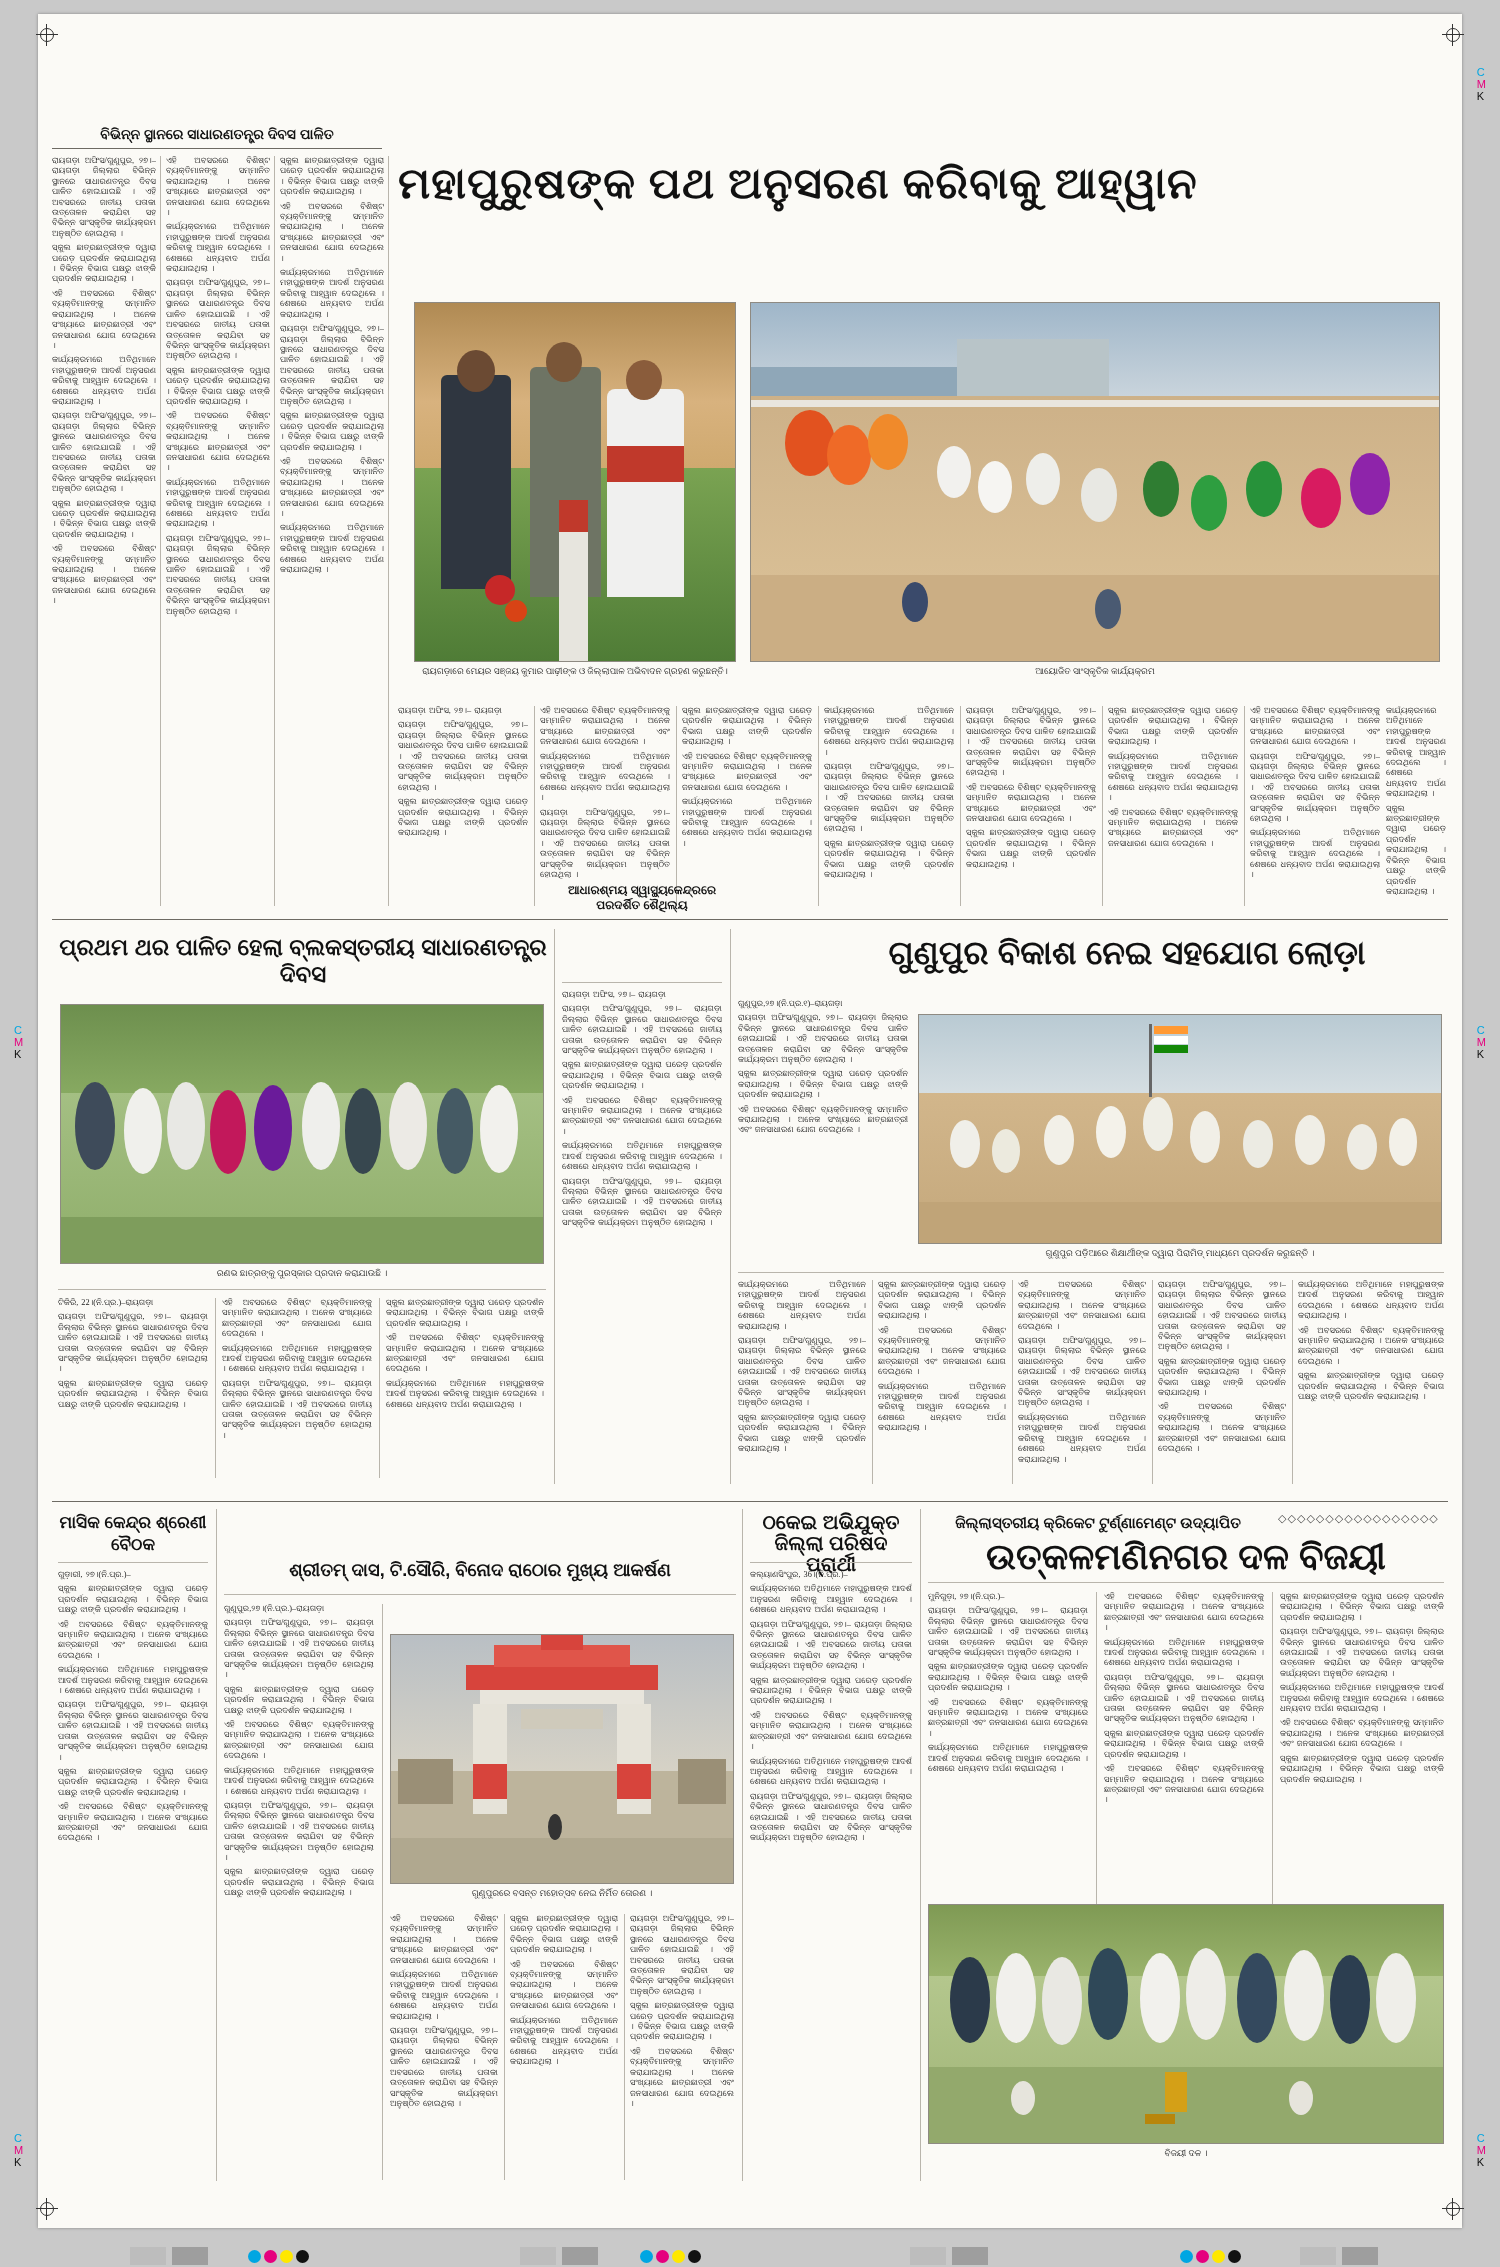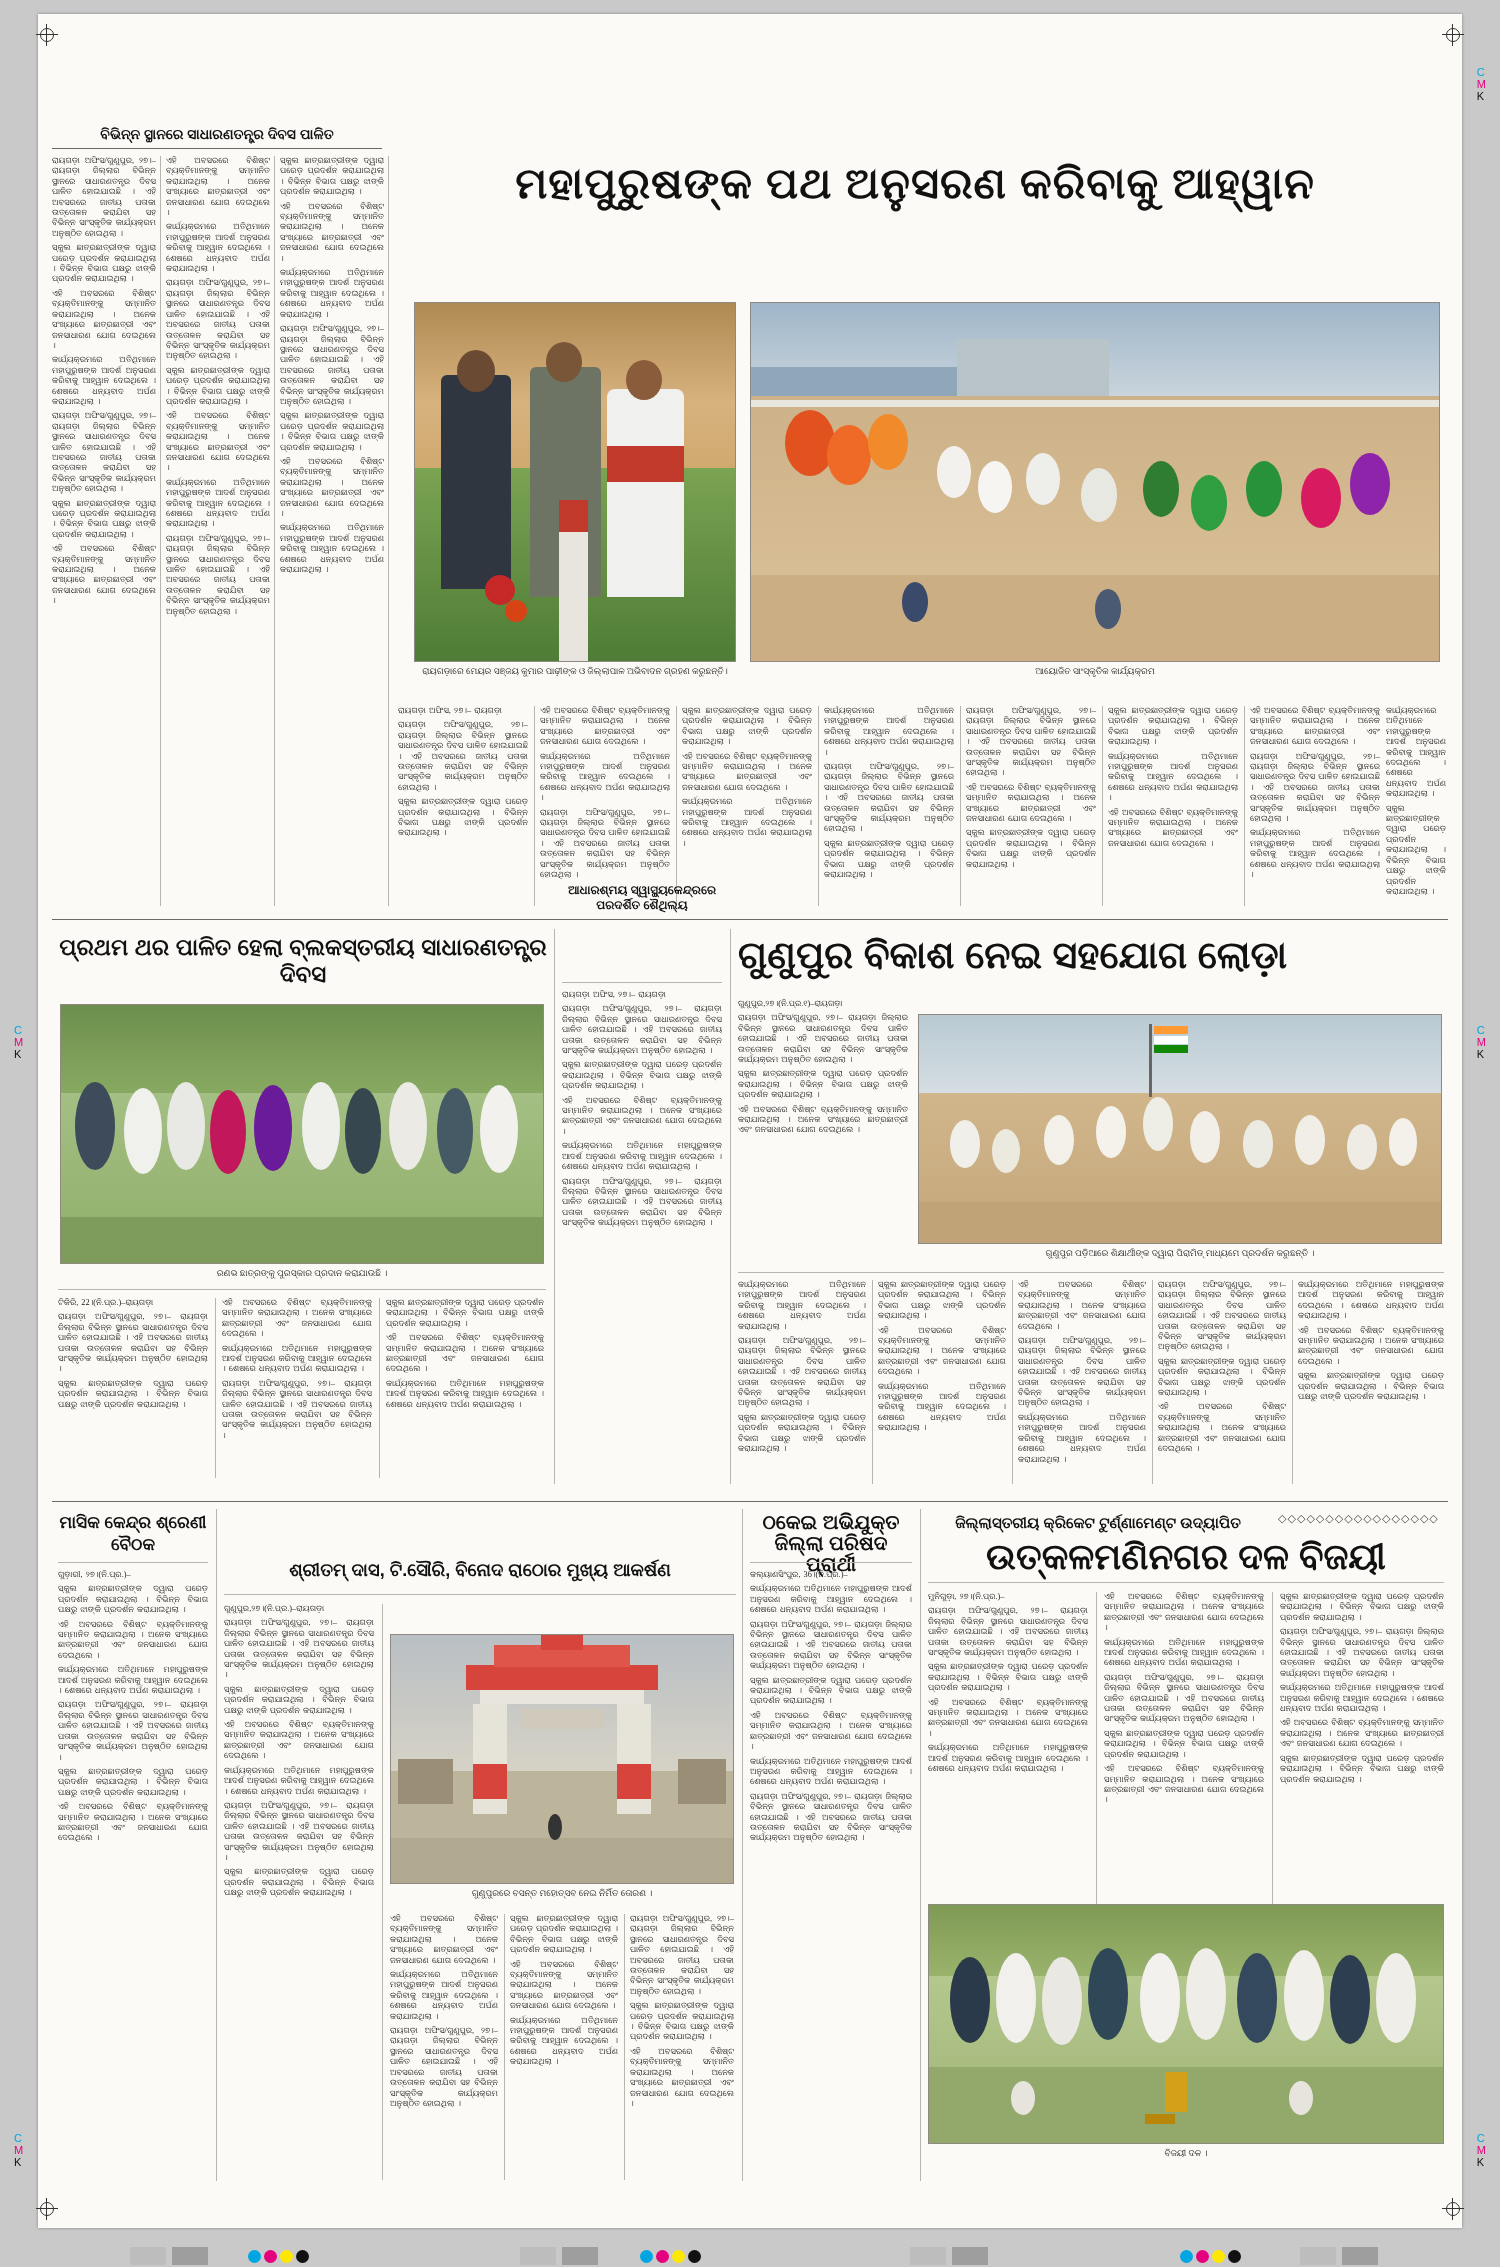--- a/index.html
+++ b/index.html
@@ -159,21 +159,21 @@
   <div class="cmk" style="right:-24px;bottom:60px">
     <span class="c">C</span>
     <span class="m">M</span>
     <span class="k">K</span>
   </div>
 
 
   <div class="kicker" style="left:14px;top:112px;width:330px">ବିଭିନ୍ନ ସ୍ଥାନରେ ସାଧାରଣତନ୍ତ୍ର ଦିବସ ପାଳିତ</div>
   <div class="rule-h" style="left:14px;top:134px;width:330px"></div>
 
-  <div class="hl big" style="left:352px;top:145px;width:1050px;text-align:center">ମହାପୁରୁଷଙ୍କ ପଥ ଅନୁସରଣ କରିବାକୁ ଆହ୍ୱାନ</div>
+  <div class="hl big" style="left:360px;top:145px;width:1050px;">ମହାପୁରୁଷଙ୍କ ପଥ ଅନୁସରଣ କରିବାକୁ ଆହ୍ୱାନ</div>
 
   <div class="photo" style="left:376px;top:288px;width:322px;height:360px;background:#4b7a3f">
     <div class="ph-inner">
       <div class="bar" style="left:0;top:0;width:100%;height:46%;background:linear-gradient(180deg,#b08a53,#d8b27e 60%,#cfa96f)"></div>
       <div class="bar" style="left:0;top:46%;width:100%;height:54%;background:linear-gradient(180deg,#7aa352,#4f7c36)"></div>
       <div class="bar" style="left:8%;top:20%;width:22%;height:60%;background:#2f3640;border-radius:6px 6px 0 0"></div>
       <div class="blob" style="left:13%;top:13%;width:38px;height:42px;background:#6b4a33"></div>
       <div class="bar" style="left:36%;top:18%;width:22%;height:64%;background:#6e7464;border-radius:6px 6px 0 0"></div>
       <div class="blob" style="left:41%;top:11%;width:36px;height:40px;background:#7a5638"></div>
       <div class="bar" style="left:60%;top:24%;width:24%;height:58%;background:#f0f0ef;border-radius:8px 8px 0 0"></div>
@@ -341,21 +341,21 @@
   <div class="col" style="left:524px;top:976px;width:160px;height:494px">
     <p>ରାୟଗଡ଼ା ଅଫିସ, ୨୭।– ରାୟଗଡ଼ା</p>
       <p>ରାୟଗଡ଼ା ଅଫିସ/ଗୁଣୁପୁର, ୨୭।– ରାୟଗଡ଼ା ଜିଲ୍ଲାର ବିଭିନ୍ନ ସ୍ଥାନରେ ସାଧାରଣତନ୍ତ୍ର ଦିବସ ପାଳିତ ହୋଇଯାଇଛି । ଏହି ଅବସରରେ ଜାତୀୟ ପତାକା ଉତ୍ତୋଳନ କରାଯିବା ସହ ବିଭିନ୍ନ ସାଂସ୍କୃତିକ କାର୍ଯ୍ୟକ୍ରମ ଅନୁଷ୍ଠିତ ହୋଇଥିଲା ।</p>
       <p>ସ୍କୁଲ ଛାତ୍ରଛାତ୍ରୀଙ୍କ ଦ୍ୱାରା ପରେଡ଼ ପ୍ରଦର୍ଶନ କରାଯାଇଥିଲା । ବିଭିନ୍ନ ବିଭାଗ ପକ୍ଷରୁ ଝାଙ୍କି ପ୍ରଦର୍ଶନ କରାଯାଇଥିଲା ।</p>
       <p>ଏହି ଅବସରରେ ବିଶିଷ୍ଟ ବ୍ୟକ୍ତିମାନଙ୍କୁ ସମ୍ମାନିତ କରାଯାଇଥିଲା । ଅନେକ ସଂଖ୍ୟାରେ ଛାତ୍ରଛାତ୍ରୀ ଏବଂ ଜନସାଧାରଣ ଯୋଗ ଦେଇଥିଲେ ।</p>
       <p>କାର୍ଯ୍ୟକ୍ରମରେ ଅତିଥିମାନେ ମହାପୁରୁଷଙ୍କ ଆଦର୍ଶ ଅନୁସରଣ କରିବାକୁ ଆହ୍ୱାନ ଦେଇଥିଲେ । ଶେଷରେ ଧନ୍ୟବାଦ ଅର୍ପଣ କରାଯାଇଥିଲା ।</p>
       <p>ରାୟଗଡ଼ା ଅଫିସ/ଗୁଣୁପୁର, ୨୭।– ରାୟଗଡ଼ା ଜିଲ୍ଲାର ବିଭିନ୍ନ ସ୍ଥାନରେ ସାଧାରଣତନ୍ତ୍ର ଦିବସ ପାଳିତ ହୋଇଯାଇଛି । ଏହି ଅବସରରେ ଜାତୀୟ ପତାକା ଉତ୍ତୋଳନ କରାଯିବା ସହ ବିଭିନ୍ନ ସାଂସ୍କୃତିକ କାର୍ଯ୍ୟକ୍ରମ ଅନୁଷ୍ଠିତ ହୋଇଥିଲା ।</p>
   </div>
   <div class="rule-v" style="left:692px;top:915px;height:555px"></div>
 
-  <div class="hl mid" style="left:700px;top:920px;width:706px;font-size:38px">ଗୁଣୁପୁର ବିକାଶ ନେଇ ସହଯୋଗ ଲୋଡ଼ା</div>
+  <div class="hl mid" style="left:736px;top:920px;width:706px;text-align:center;font-size:33px">ଗୁଣୁପୁର ବିକାଶ ନେଇ ସହଯୋଗ ଲୋଡ଼ା</div>
 
   <div class="col" style="left:700px;top:985px;width:170px;height:250px">
     <p>ଗୁଣୁପୁର,୨୭।(ନି.ପ୍ର.୧)–ରାୟଗଡ଼ା</p>
       <p>ରାୟଗଡ଼ା ଅଫିସ/ଗୁଣୁପୁର, ୨୭।– ରାୟଗଡ଼ା ଜିଲ୍ଲାର ବିଭିନ୍ନ ସ୍ଥାନରେ ସାଧାରଣତନ୍ତ୍ର ଦିବସ ପାଳିତ ହୋଇଯାଇଛି । ଏହି ଅବସରରେ ଜାତୀୟ ପତାକା ଉତ୍ତୋଳନ କରାଯିବା ସହ ବିଭିନ୍ନ ସାଂସ୍କୃତିକ କାର୍ଯ୍ୟକ୍ରମ ଅନୁଷ୍ଠିତ ହୋଇଥିଲା ।</p>
       <p>ସ୍କୁଲ ଛାତ୍ରଛାତ୍ରୀଙ୍କ ଦ୍ୱାରା ପରେଡ଼ ପ୍ରଦର୍ଶନ କରାଯାଇଥିଲା । ବିଭିନ୍ନ ବିଭାଗ ପକ୍ଷରୁ ଝାଙ୍କି ପ୍ରଦର୍ଶନ କରାଯାଇଥିଲା ।</p>
       <p>ଏହି ଅବସରରେ ବିଶିଷ୍ଟ ବ୍ୟକ୍ତିମାନଙ୍କୁ ସମ୍ମାନିତ କରାଯାଇଥିଲା । ଅନେକ ସଂଖ୍ୟାରେ ଛାତ୍ରଛାତ୍ରୀ ଏବଂ ଜନସାଧାରଣ ଯୋଗ ଦେଇଥିଲେ ।</p>
   </div>
 
   <div class="photo" style="left:880px;top:1000px;width:524px;height:230px;background:#cbb187">
     <div class="ph-inner">

